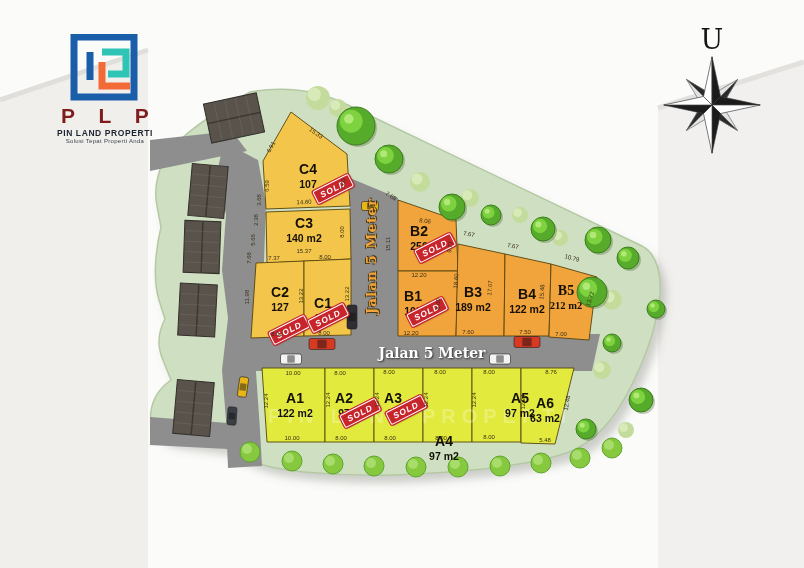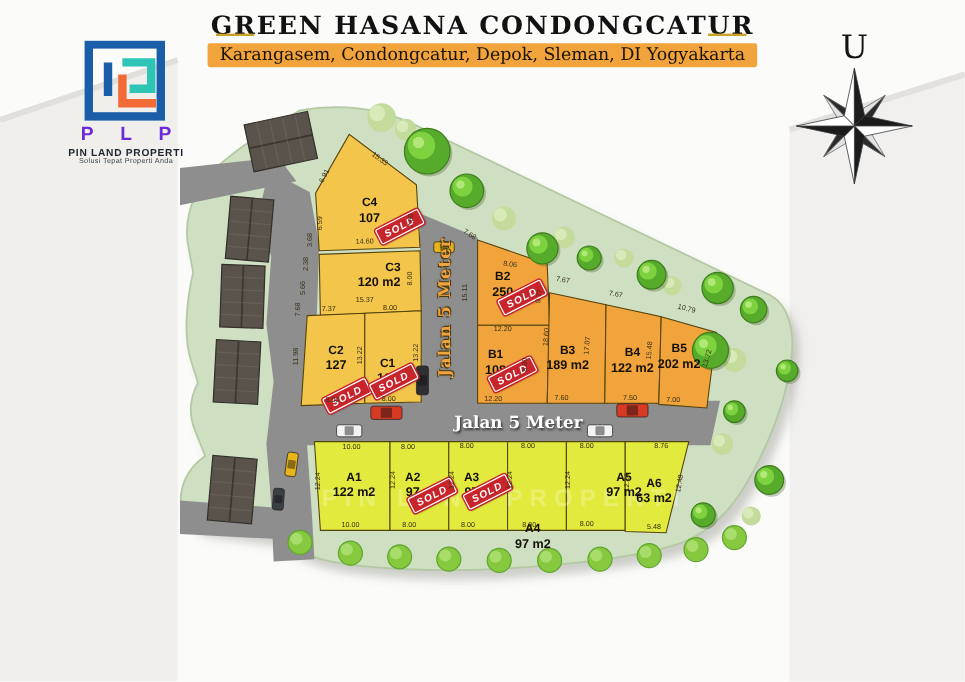--- a/index.html
+++ b/index.html
@@ -10,41 +10,41 @@
   
   .header{position:absolute;top:8px;left:0;width:100%;text-align:center;z-index:5;}
   .title{margin:0;font-family:"DejaVu Serif",serif;font-weight:700;font-size:21px;letter-spacing:1.5px;color:#121212;}
   .hline{position:absolute;top:20px;width:32px;height:2px;background:#c9a227;}
   .hline.left{left:180px;} .hline.right{right:182px;}
   .subtitle{display:inline-block;margin-top:3px;background:#f2a43c;color:#1c1305;
     font-family:"DejaVu Serif",serif;font-size:14.5px;padding:2px 10px;border-radius:2px;}
 
   
   .logo{position:absolute;left:40px;top:34px;width:130px;text-align:center;z-index:5;}
-  .logo-acronym{font-weight:bold;font-size:16px;letter-spacing:9px;color:#6d28d9;margin-top:2px;padding-left:9px;}
+  .logo-acronym{font-weight:bold;font-size:21px;letter-spacing:9px;color:#7f1d1d;margin-top:2px;padding-left:9px;}
   .logo-company{font-weight:bold;font-size:8.5px;letter-spacing:.6px;color:#1d2430;}
   .logo-tagline{font-size:6px;color:#3c4350;letter-spacing:.3px;}
 
   
   .compass{position:absolute;left:657px;top:26px;width:110px;text-align:center;z-index:5;}
   .compass-n{font-family:"DejaVu Serif",serif;font-size:27px;color:#141414;line-height:1;}
 
   
   .road-label-h{position:absolute;left:432px;top:353px;transform:translate(-50%,-50%);
     font-family:"DejaVu Serif",serif;font-weight:bold;font-size:14px;color:#ffffff;
     text-shadow:1px 1px 2px rgba(0,0,0,.65);white-space:nowrap;z-index:4;}
   .road-label-v{position:absolute;left:371px;top:256px;transform:translate(-50%,-50%) rotate(-90deg);
     font-family:"DejaVu Serif",serif;font-weight:bold;font-size:13.5px;color:#f2a43c;letter-spacing:1px;
     text-shadow:1px 1px 0 #4a3a10,-1px -1px 0 #4a3a10,0 0 2px #333;white-space:nowrap;z-index:4;}
 
   
   #labels-layer,#dims-layer{position:absolute;inset:0;z-index:4;pointer-events:none;}
   .plot-label{position:absolute;transform:translate(-50%,-50%);text-align:center;color:#151006;
     font-weight:bold;line-height:1.2;white-space:nowrap;}
-  .plot-id{font-size:10px;} .plot-area{font-size:10.5px;}
+  .plot-id{font-size:14px;} .plot-area{font-size:10.5px;}
   .sold-stamp{position:absolute;transform:translate(-50%,-50%) rotate(-27deg);
     background:#c8242b;color:#fff;font-style:italic;font-weight:bold;font-size:8.5px;letter-spacing:1px;
     padding:1px 5px;border:1px solid #fff;box-shadow:0 0 0 1.2px #c8242b,1px 1px 2px rgba(0,0,0,.4);border-radius:2px;}
   .dim-label{position:absolute;font-size:6px;color:#3a3017;white-space:nowrap;}
   .watermark{position:absolute;left:420px;top:416px;transform:translate(-50%,-50%);
     font-weight:bold;font-size:20px;letter-spacing:6px;color:rgba(255,255,255,.25);z-index:4;pointer-events:none;white-space:nowrap;}
 </style>
 </head>
 <body>
 
@@ -315,28 +315,20 @@
           <rect x="-4.5" y="-10" width="9" height="20" rx="2" fill="#e7b517" stroke="#1f1f1f" stroke-width="0.6"></rect>
           <rect x="-3.2" y="-3.5999999999999996" width="6.4" height="7.199999999999999" rx="1" fill="rgba(15,15,20,0.45)"></rect>
         </g>
         <g transform="translate(232,416) rotate(4)">
           <rect x="-4.5" y="-9" width="9" height="18" rx="2" fill="#3a3f44" stroke="#1f1f1f" stroke-width="0.6"></rect>
           <rect x="-3.2" y="-3.2399999999999998" width="6.4" height="6.4799999999999995" rx="1" fill="rgba(15,15,20,0.45)"></rect>
         </g>
       </g>
   </svg>
 
-  <div class="header">
-    <span class="hline left"></span>
-    <h1 class="title">GREEN HASANA CONDONGCATUR</h1>
-    <span class="hline right"></span>
-    <div>
-      <div class="subtitle">Karangasem, Condongcatur, Depok, Sleman, DI Yogyakarta</div>
-    </div>
-  </div>
 
   <div class="logo">
     <svg width="78" height="68" viewBox="0 0 78 68" style="display:block;margin:0 auto;">
       <rect x="8" y="3" width="60" height="60" fill="none" stroke="#1a5da8" stroke-width="7"></rect>
       <path d="M24,18 V46" stroke="#1a5da8" stroke-width="7" fill="none"></path>
       <path d="M36,18 H60 V40 H42" stroke="#2ec4b6" stroke-width="7" fill="none"></path>
       <path d="M36,28 V52 H64" stroke="#f26a36" stroke-width="7" fill="none"></path>
     </svg>
     <div class="logo-acronym">P L P</div>
     <div class="logo-company">PIN LAND PROPERTI</div>
@@ -372,23 +364,23 @@
   <div class="road-label-h">Jalan 5 Meter</div>
   <div class="road-label-v">Jalan 5 Meter</div>
   <div class="watermark">PIN LAND PROPERTI</div>
 
   <div id="labels-layer">
       <div class="plot-label" style="left: 308px; top: 176px; transform: translate(-50%, -50%);">
         <div class="plot-id">C4</div>
         <div class="plot-area">107</div>
       </div>
       <div class="sold-stamp" style="left: 333px; top: 189px;">SOLD</div>
-      <div class="plot-label" style="left: 316px; top: 230px; transform: translate(-50%, -50%); text-align: right;">
+      <div class="plot-label" style="left: 304px; top: 230px; transform: translate(-50%, -50%);">
         <div class="plot-id">C3</div>
-        <div class="plot-area">120 m2</div>
+        <div class="plot-area">140 m2</div>
       </div>
       <div class="plot-label" style="left: 280px; top: 299px; transform: translate(-50%, -50%);">
         <div class="plot-id">C2</div>
         <div class="plot-area">127</div>
       </div>
       <div class="sold-stamp" style="left: 289px; top: 330px;">SOLD</div>
       <div class="plot-label" style="left: 323px; top: 310px; transform: translate(-50%, -50%);">
         <div class="plot-id">C1</div>
         <div class="plot-area">105</div>
       </div>
@@ -404,23 +396,23 @@
       </div>
       <div class="sold-stamp" style="left: 427px; top: 312px;">SOLD</div>
       <div class="plot-label" style="left: 473px; top: 299px; transform: translate(-50%, -50%);">
         <div class="plot-id">B3</div>
         <div class="plot-area">189 m2</div>
       </div>
       <div class="plot-label" style="left: 527px; top: 301px; transform: translate(-50%, -50%);">
         <div class="plot-id">B4</div>
         <div class="plot-area">122 m2</div>
       </div>
-      <div class="plot-label" style="left: 566px; top: 298px; transform: translate(-50%, -50%);">
+      <div class="plot-label" style="left: 566px; top: 298px; transform: translate(-50%, -50%); font-family: Liberation Serif, serif;">
         <div class="plot-id">B5</div>
-        <div class="plot-area">202 m2</div>
+        <div class="plot-area">212 m2</div>
       </div>
       <div class="plot-label" style="left: 295px; top: 405px; transform: translate(-50%, -50%);">
         <div class="plot-id">A1</div>
         <div class="plot-area">122 m2</div>
       </div>
       <div class="plot-label" style="left: 344px; top: 405px; transform: translate(-50%, -50%);">
         <div class="plot-id">A2</div>
         <div class="plot-area">97</div>
       </div>
       <div class="sold-stamp" style="left: 360px; top: 413px;">SOLD</div>

